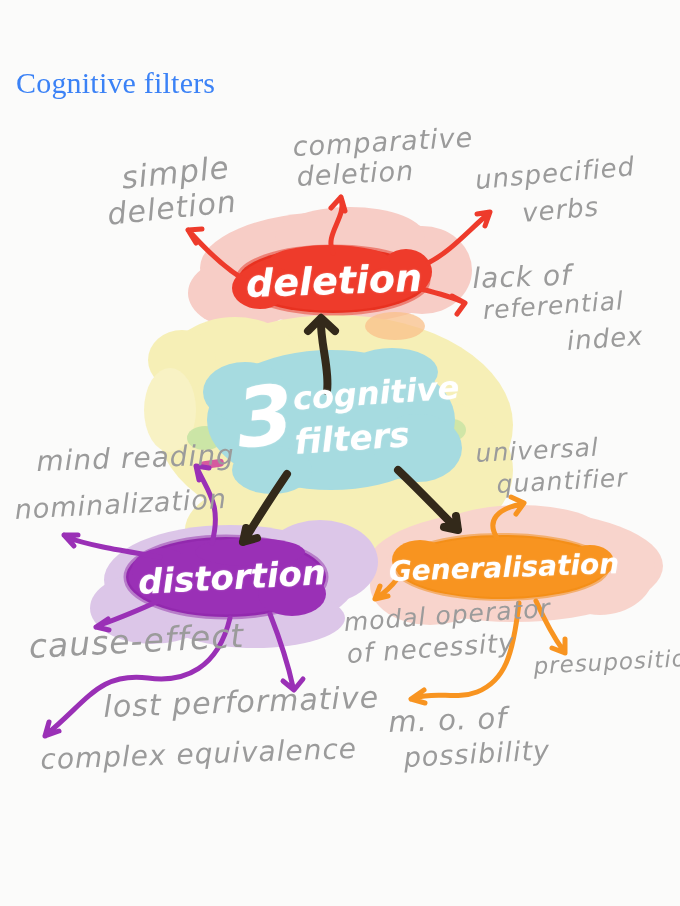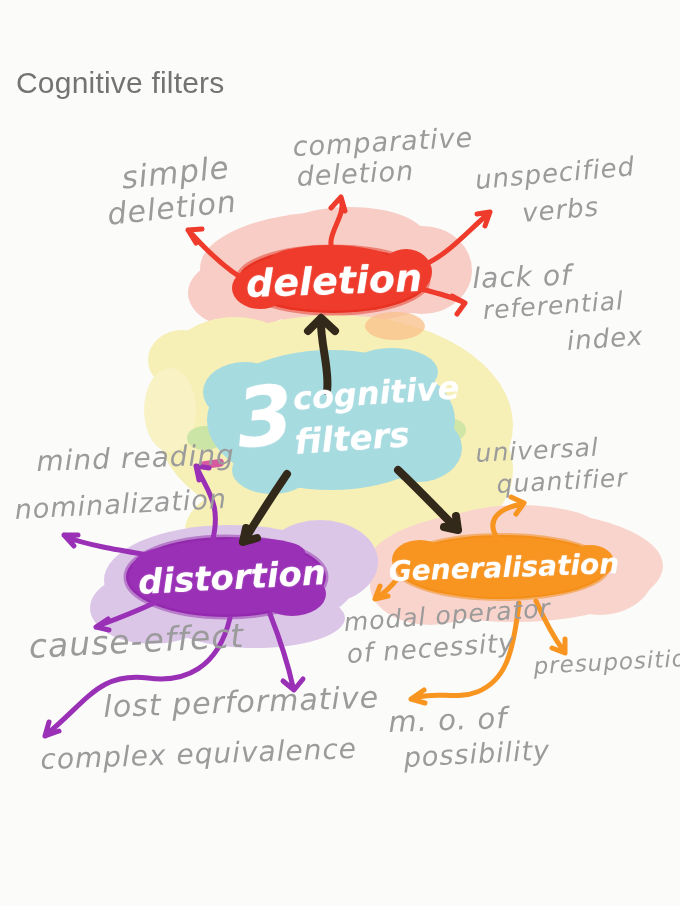--- a/index.html
+++ b/index.html
@@ -3,22 +3,22 @@
 <meta charset="utf-8">
 <style>
   html,body{margin:0;padding:0;background:#e9e9e9;}
   .stage{
     position:relative;width:680px;height:906px;overflow:hidden;
     background:#fbfbfa;
     font-family:"DejaVu Sans",sans-serif;
   }
   .page-title{
     position:absolute;left:16px;top:66px;
-    font-family:Liberation Sans, sans-serif;
-    font-size:30px;color:#737373;letter-spacing:0.2px;
+    font-family:Liberation Serif, serif;
+    font-size:30px;color:#3b82f6;letter-spacing:0.2px;
   }
   svg.drawing{position:absolute;left:0;top:0;}
   .hw{
     position:absolute;color:#9b9b9b;
     font-style:italic;white-space:nowrap;
     line-height:1;letter-spacing:1px;
     transform-origin:left top;
   }
   .node-label{
     position:absolute;color:#ffffff;font-style:italic;font-weight:600;

